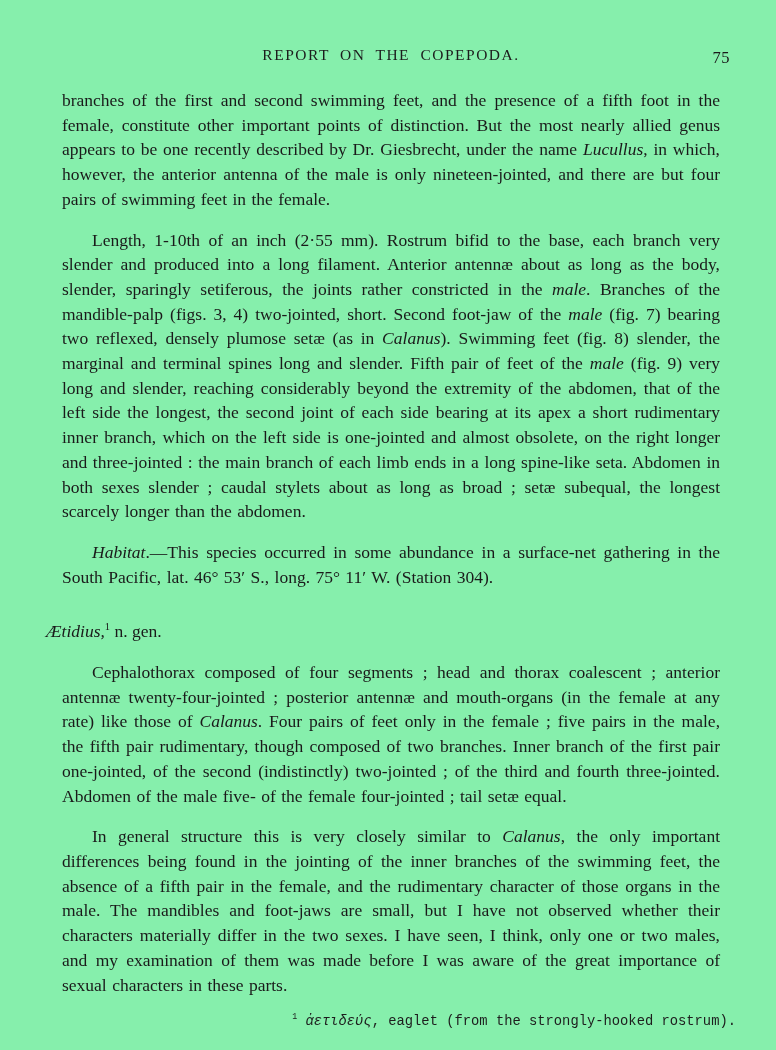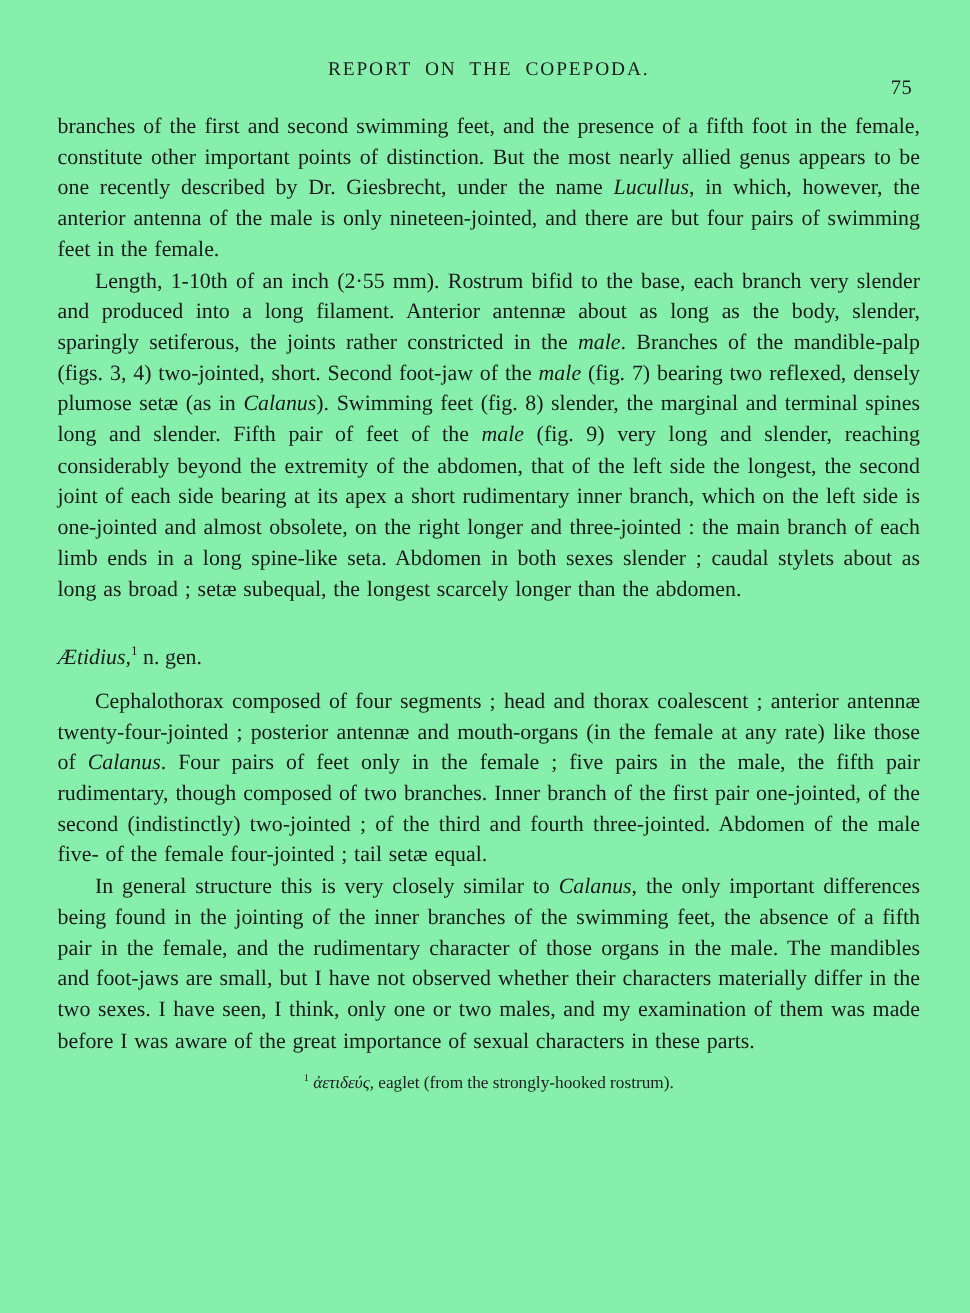--- a/index.html
+++ b/index.html
@@ -29,48 +29,49 @@
   .running-title {
     display: inline-block;
     font-size: 15.5px;
     letter-spacing: 1.5px;
     word-spacing: 5px;
     color: #1c1c1c;
   }
   .page-number {
     position: absolute;
     right: 6px;
-    top: 16px;
+    top: 4px;
     font-size: 16.5px;
     letter-spacing: 0.5px;
   }
   .para {
-    margin: 0;
+    margin: 16px;
     text-align: justify;
     text-indent: 30px;
     word-spacing: 0.06em;
   }
   .no-indent { text-indent: 0; }
   .species-heading {
     margin-top: 31px;
     margin-bottom: 5px;
     text-align: left;
   }
   .genus-heading {
     margin: 30px 0 10px 0;
     font-size: 17.5px;
     font-weight: normal;
     line-height: 24.7px;
   }
   .footnote {
     margin-top: 13px;
-    text-align: center;
+    text-align: right;
     font-size: 13.8px;
     line-height: 18px;
     color: #1d1d1d;
+    font-family: Liberation Mono, monospace;
   }
   sup {
     font-size: 0.6em;
     line-height: 0;
     vertical-align: super;
   }
   .it { font-style: italic; }
 </style>
 </head>
 <body>
@@ -81,20 +82,21 @@
     <span class="running-title">REPORT ON THE COPEPODA.</span>
     <span class="page-number">75</span>
   </header>
 
   <main>
     <p class="para no-indent"><span>branches of the first and second swimming feet, and the presence of a fifth foot in the female, constitute other important points of distinction.  But the most nearly allied genus appears to be one recently described by Dr. Giesbrecht, under the name </span><span class="it">Lucullus</span><span>, in which, however, the anterior antenna of the male is only nineteen-jointed, and there are but four pairs of swimming feet in the female.</span></p>
 
 
     <p class="para"><span>Length, 1-10th of an inch (2·55 mm).  Rostrum bifid to the base, each branch very slender and produced into a long filament.  Anterior antennæ about as long as the body, slender, sparingly setiferous, the joints rather constricted in the </span><span class="it">male</span><span>.  Branches of the mandible-palp (figs. 3, 4) two-jointed, short.  Second foot-jaw of the </span><span class="it">male</span><span> (fig. 7) bearing two reflexed, densely plumose setæ (as in </span><span class="it">Calanus</span><span>).  Swimming feet (fig. 8) slender, the marginal and terminal spines long and slender.  Fifth pair of feet of the </span><span class="it">male</span><span> (fig. 9) very long and slender, reaching considerably beyond the extremity of the abdomen, that of the left side the longest, the second joint of each side bearing at its apex a short rudimentary inner branch, which on the left side is one-jointed and almost obsolete, on the right longer and three-jointed : the main branch of each limb ends in a long spine-like seta.  Abdomen in both sexes slender ; caudal stylets about as long as broad ; setæ subequal, the longest scarcely longer than the abdomen.</span></p>
 
+    <p class="para"><span class="it">Habitat</span><span>.—This species occurred in some abundance in a surface-net gathering in the South Pacific, lat. 46° 53′ S., long. 75° 11′ W. (Station 304).</span></p>
 
     <h2 class="genus-heading"><span class="it">Ætidius,</span><sup>1</sup><span> n. gen.</span></h2>
 
     <p class="para"><span>Cephalothorax composed of four segments ; head and thorax coalescent ; anterior antennæ twenty-four-jointed ; posterior antennæ and mouth-organs (in the female at any rate) like those of </span><span class="it">Calanus</span><span>.  Four pairs of feet only in the female ; five pairs in the male, the fifth pair rudimentary, though composed of two branches.  Inner branch of the first pair one-jointed, of the second (indistinctly) two-jointed ; of the third and fourth three-jointed.  Abdomen of the male five- of the female four-jointed ; tail setæ equal.</span></p>
 
     <p class="para"><span>In general structure this is very closely similar to </span><span class="it">Calanus</span><span>, the only important differences being found in the jointing of the inner branches of the swimming feet, the absence of a fifth pair in the female, and the rudimentary character of those organs in the male.  The mandibles and foot-jaws are small, but I have not observed whether their characters materially differ in the two sexes.  I have seen, I think, only one or two males, and my examination of them was made before I was aware of the great importance of sexual characters in these parts.</span></p>
 
     <div class="footnote"><sup>1</sup><span> </span><span class="it">ἀετιδεύς</span><span>, eaglet (from the strongly-hooked rostrum).</span></div>
   </main>
 

